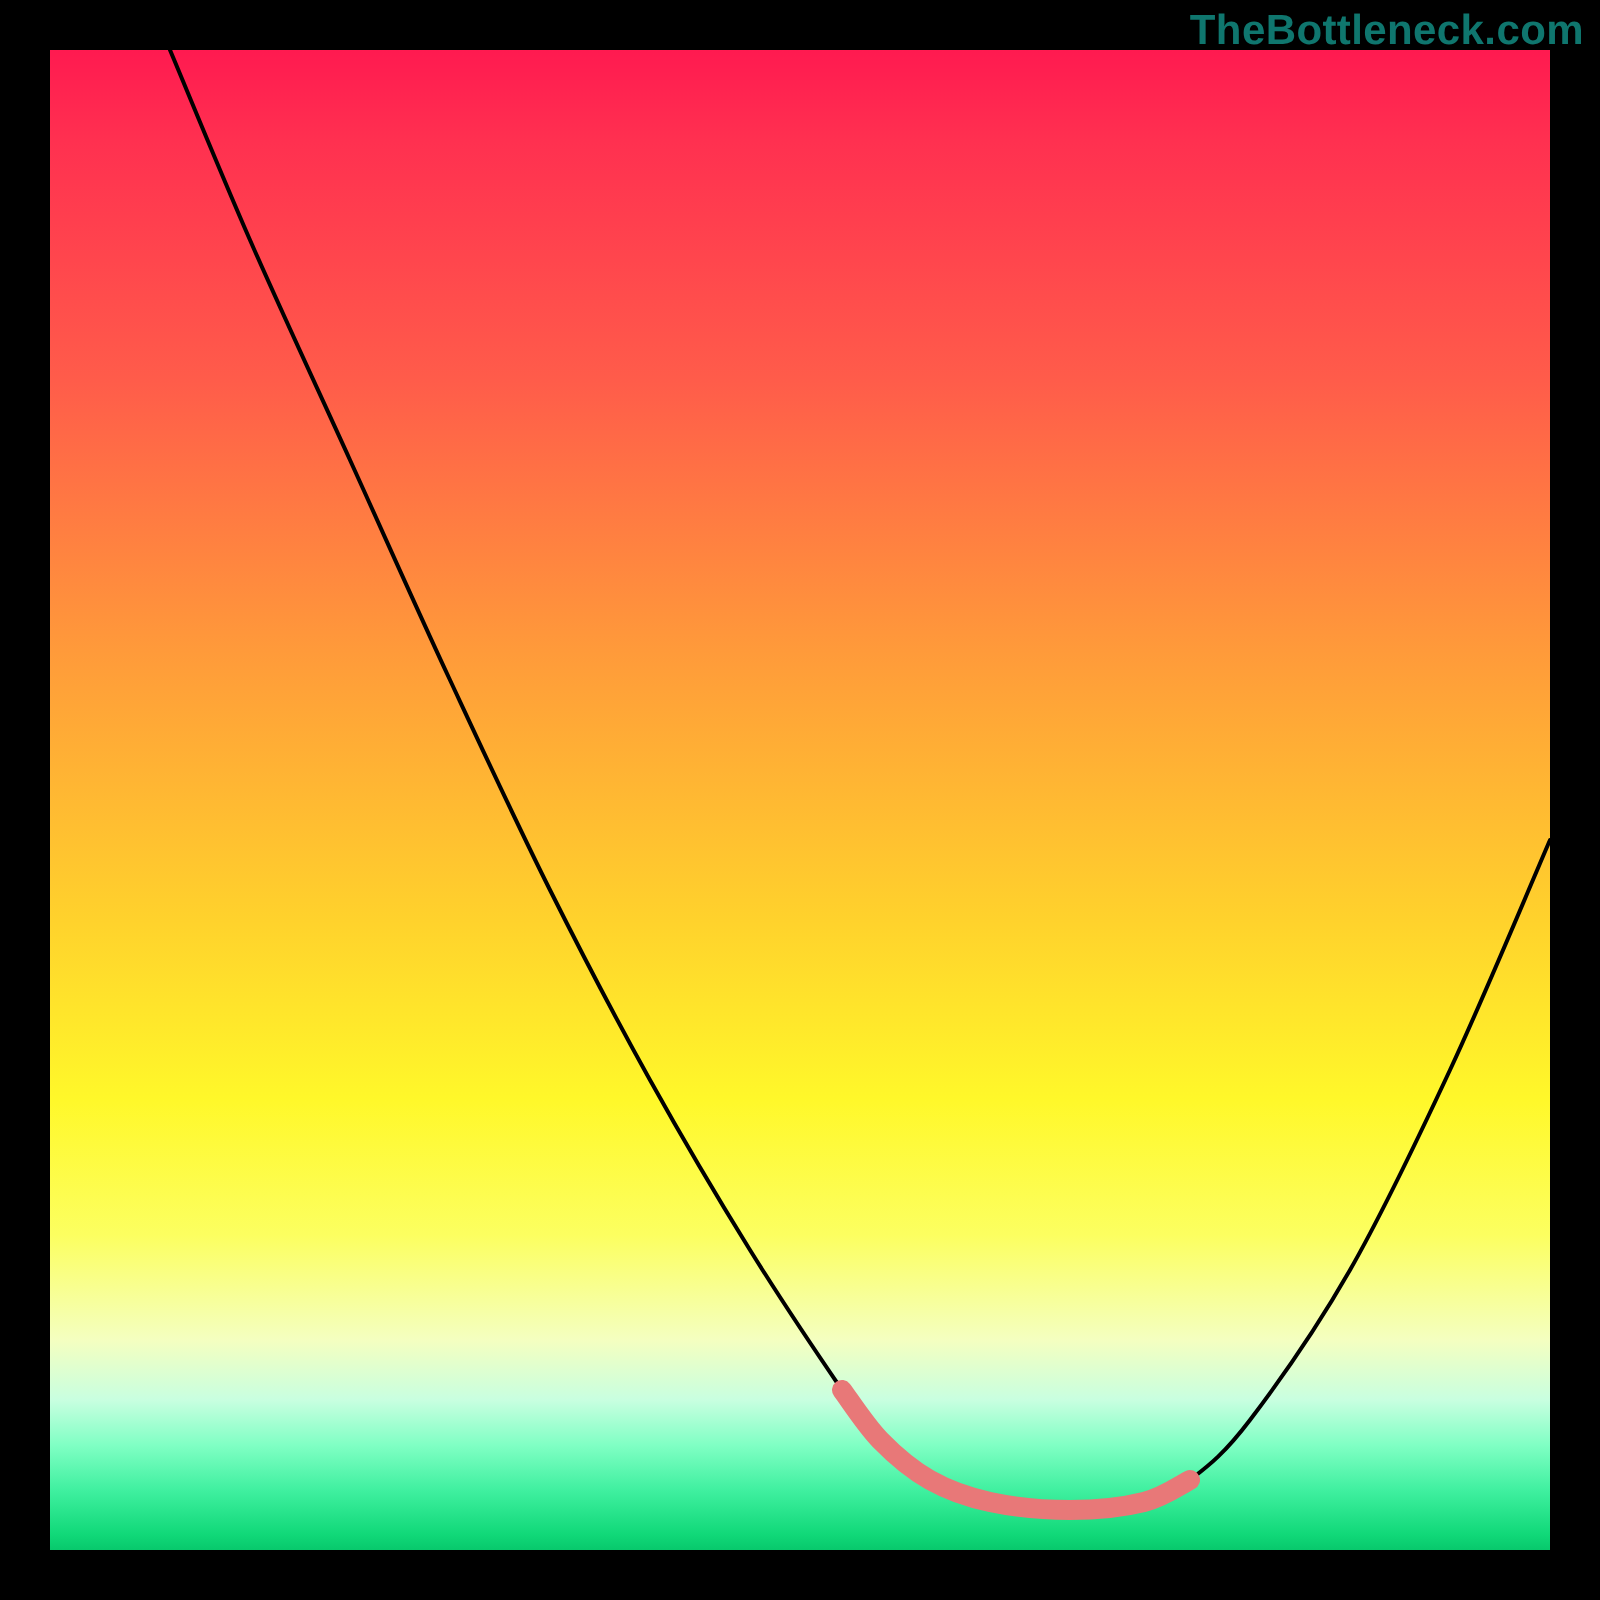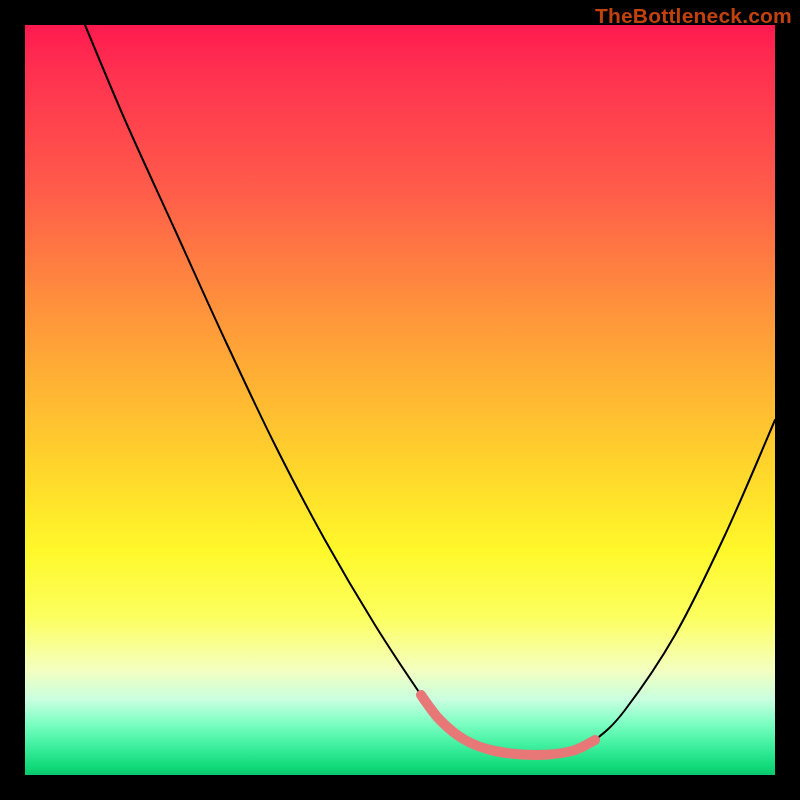--- a/index.html
+++ b/index.html
@@ -39,21 +39,21 @@
       #80ffc4 93%,
       #40f0a0 96%,
       #10d878 99%,
       #08c86c 100%
     );
   }
   .watermark {
     position: absolute;
     top: 4px;
     right: 8px;
-    color: #c2410c;
+    color: #0f766e;
     font-size: 21px;
     font-weight: 600;
     letter-spacing: 0.2px;
     user-select: none;
   }
   svg.curve-layer {
     position: absolute;
     left: 25px;
     top: 25px;
     width: 750px;

